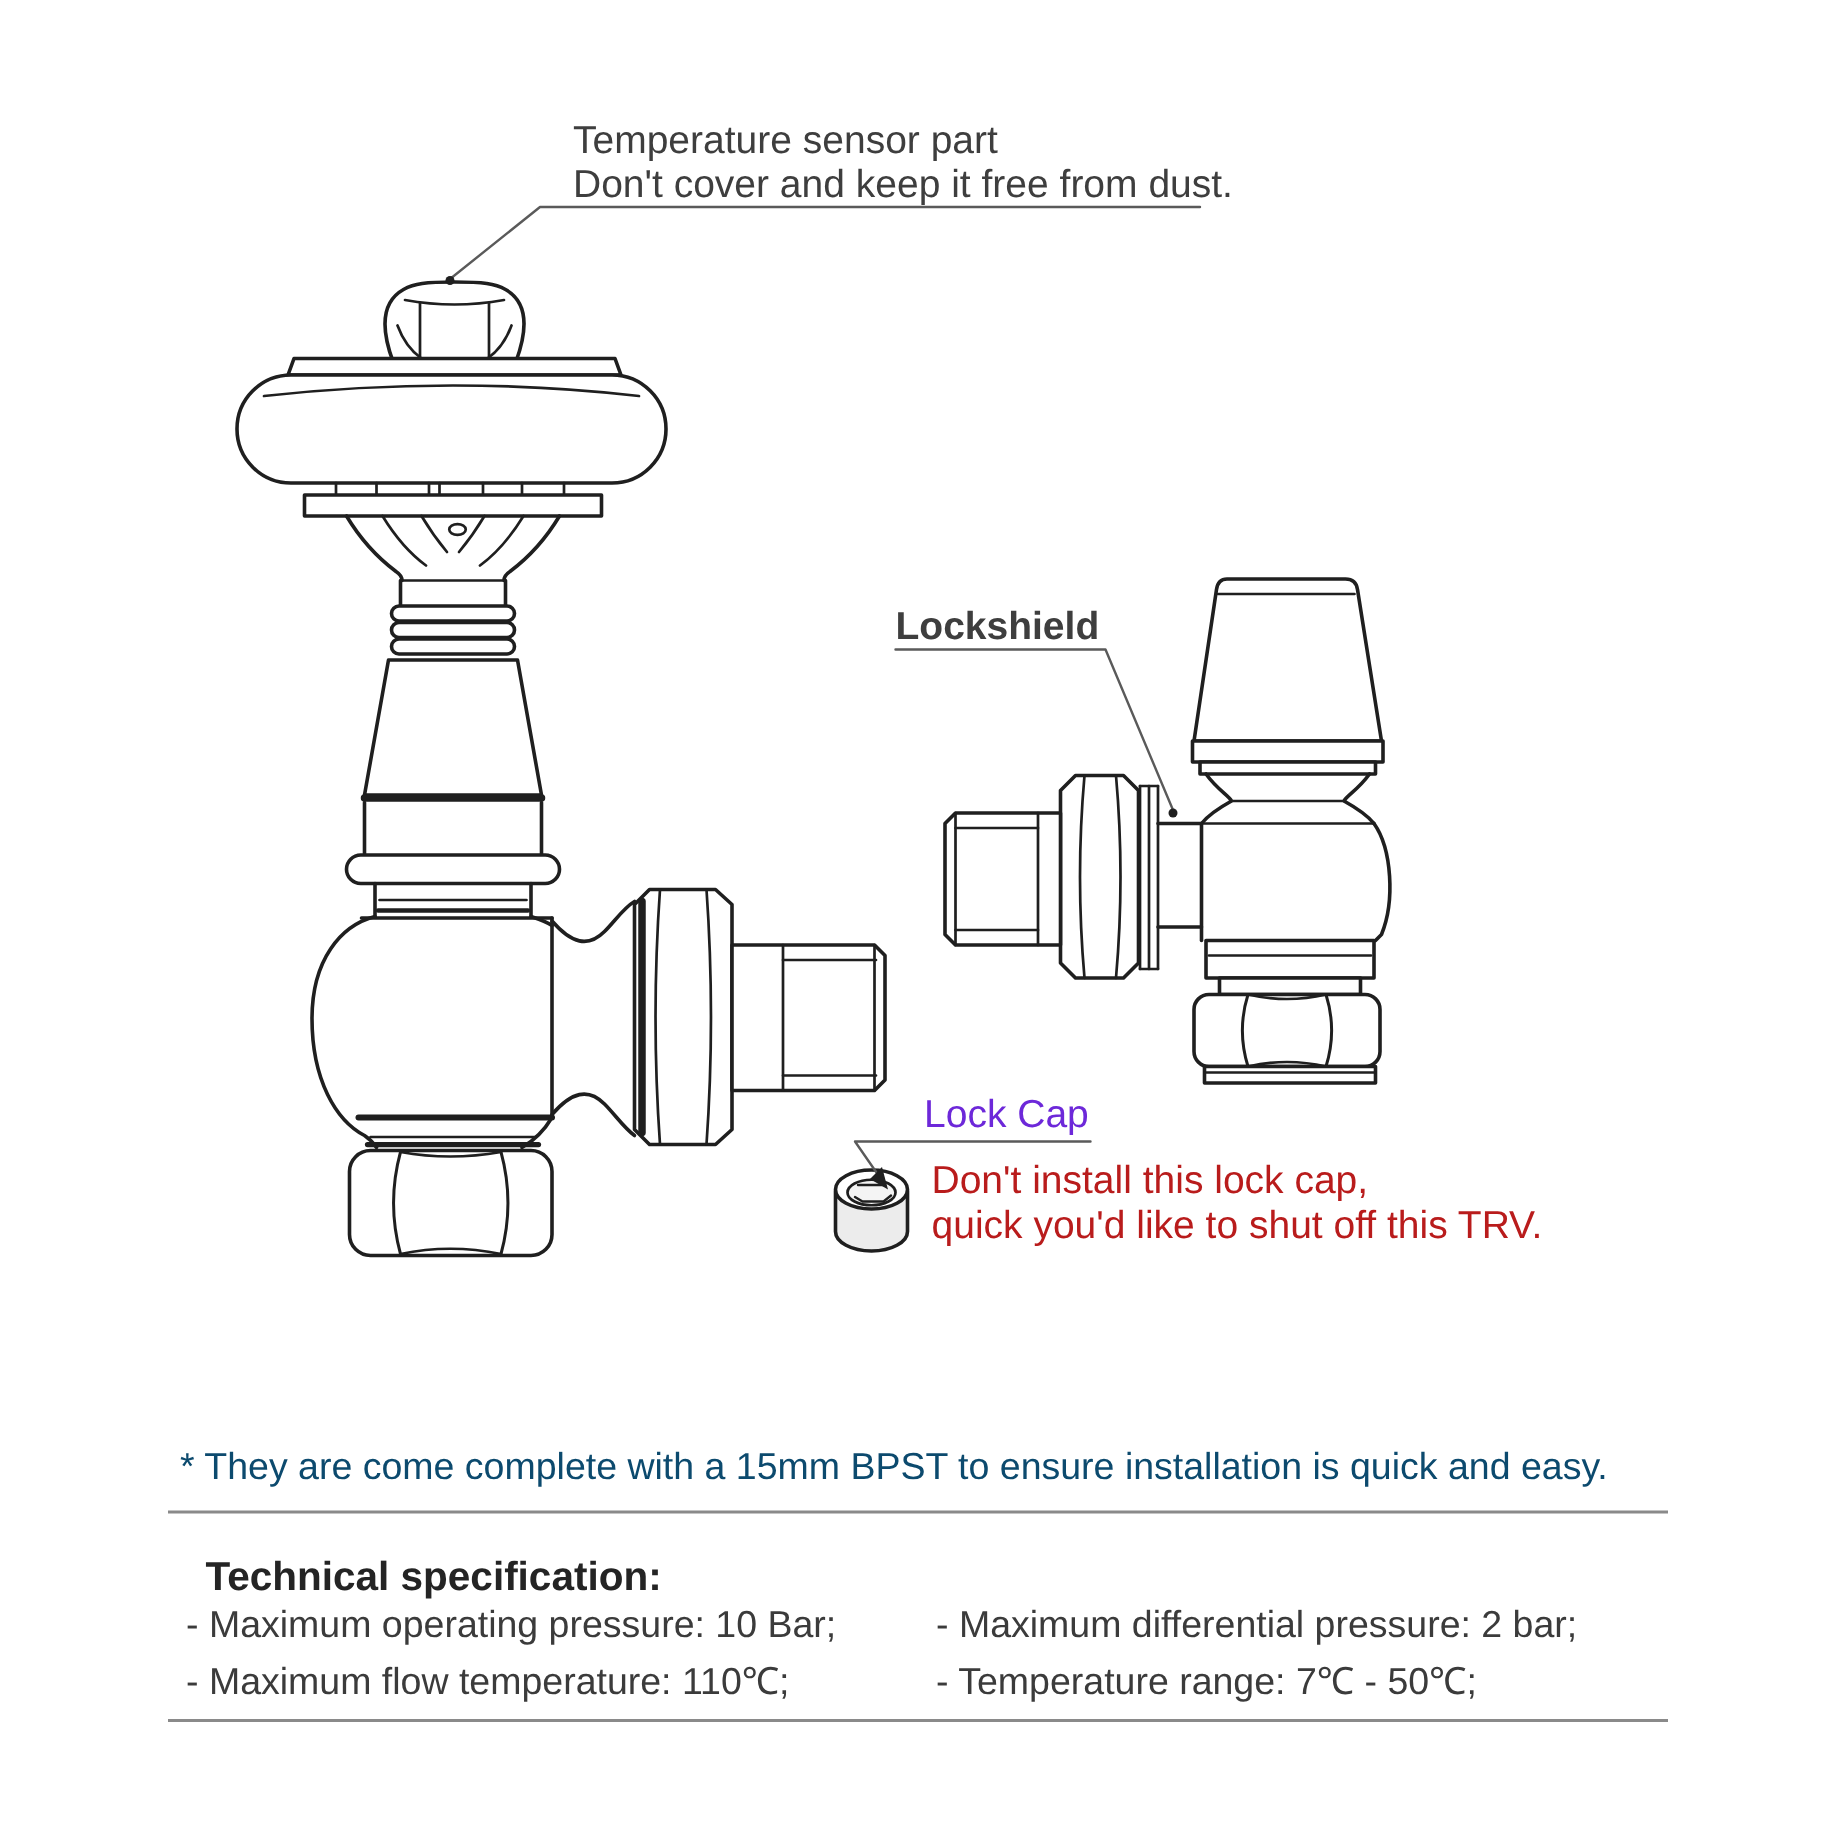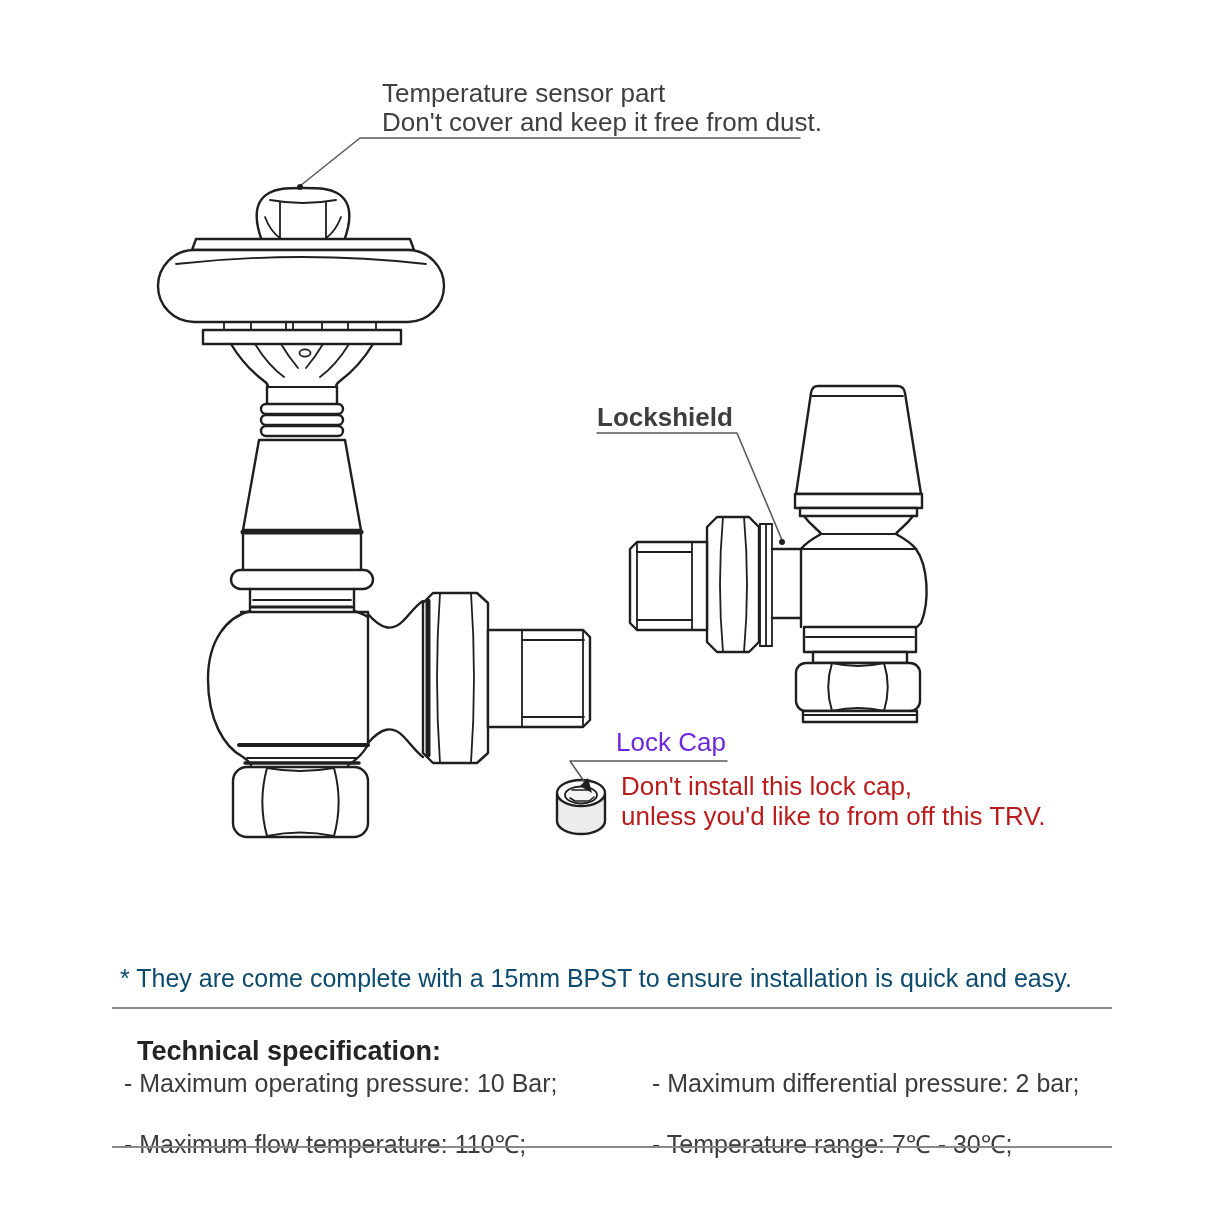--- a/index.html
+++ b/index.html
@@ -19,21 +19,21 @@
   .label-lockcap { left:616px; top:727px; font-size:26px; color:#6d28d9; }
   .note-lockcap  { left:621px; top:771px; font-size:26px; line-height:30px; color:#b91c1c; }
   .footnote      { left:120px; top:964px; font-size:25px; color:#0c4a6e; }
   .divider { position:absolute; left:112px; width:1000px; height:2px; background:#8a8a8a; }
   .divider-1 { top:1007px; }
   .divider-2 { top:1146px; }
   .spec-title { left:137px; top:1036px; font-size:27px; font-weight:bold; color:#242424; }
   .spec-grid {
     position:absolute; left:124px; top:1069px;
     display:grid; grid-template-columns:500px auto; row-gap:4px;
-    font-size:25px; color:#3b3b3b;gap:28px;
+    font-size:25px; color:#3b3b3b;
   }
   .spec-item { white-space:nowrap; }
 </style>
 </head>
 <body>
 
 <div class="canvas">
 
   <svg class="art" width="1214" height="1214" viewBox="0 0 1214 1214">
     <g fill="none" stroke="#1f1f1f" stroke-width="2.4" stroke-linecap="round" stroke-linejoin="round">
@@ -170,31 +170,31 @@
     <div>Temperature sensor part</div>
     <div>Don't cover and keep it free from dust.</div>
   </div>
 
   <div class="txt label-lockshield">Lockshield</div>
 
   <div class="txt label-lockcap">Lock Cap</div>
 
   <div class="txt note-lockcap">
     <div>Don't install this lock cap,</div>
-    <div>unless you'd like to from off this TRV.</div>
+    <div>quick you'd like to shut off this TRV.</div>
   </div>
 
   <div class="txt footnote">* They are come complete with a 15mm BPST to ensure installation is quick and easy.</div>
 
   <div class="divider divider-1"></div>
 
   <div class="txt spec-title">Technical specification:</div>
 
   <div class="spec-grid">
     <div class="spec-item">- Maximum operating pressure: 10 Bar;</div>
     <div class="spec-item">- Maximum differential pressure: 2 bar;</div>
     <div class="spec-item">- Maximum flow temperature: 110℃;</div>
-    <div class="spec-item">- Temperature range: 7℃ - 30℃;</div>
+    <div class="spec-item">- Temperature range: 7℃ - 50℃;</div>
   </div>
 
   <div class="divider divider-2"></div>
 
 </div>
 
 </body></html>

